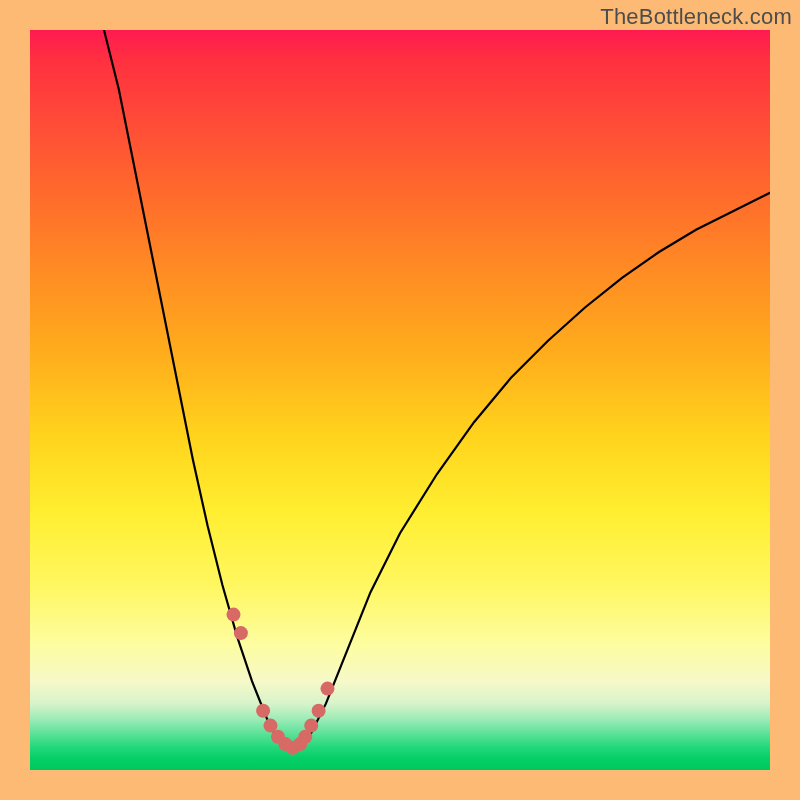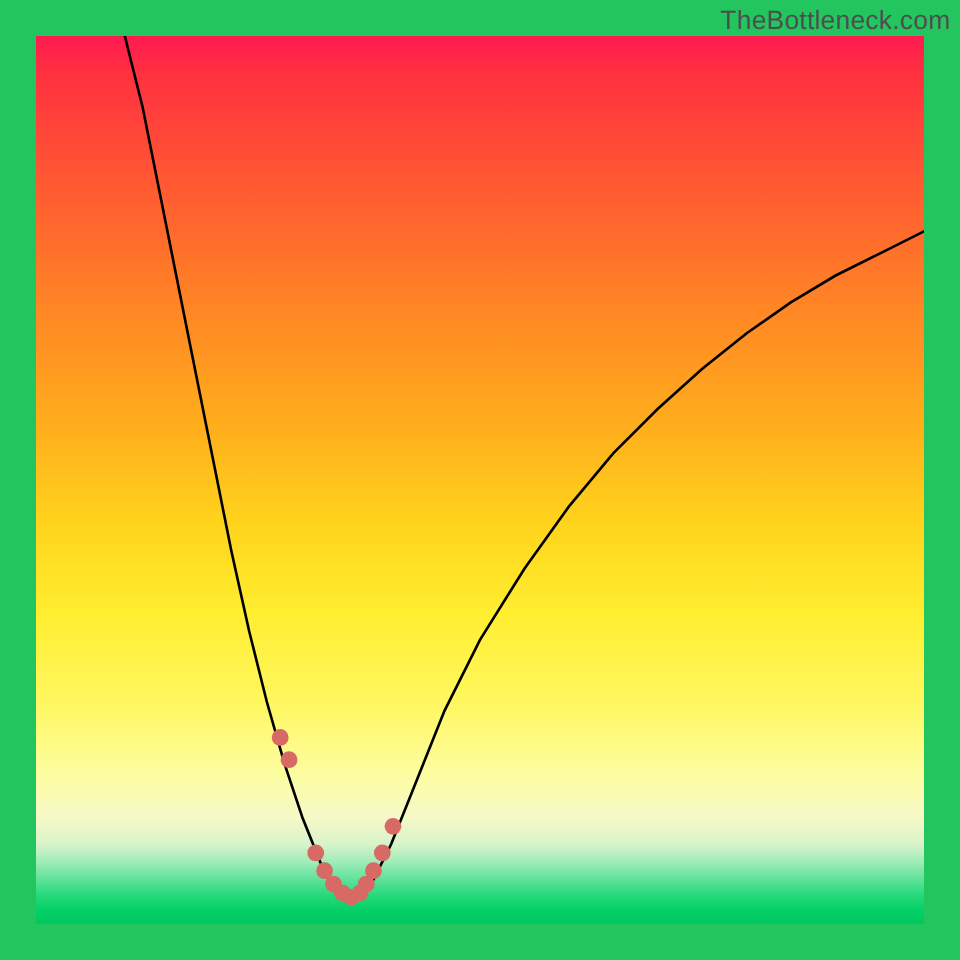--- a/index.html
+++ b/index.html
@@ -9,21 +9,21 @@
     height: 800px;
     background: #000000;
     overflow: hidden;
   }
   .frame {
     position: absolute;
     top: 0;
     left: 0;
     width: 800px;
     height: 800px;
-    background: #22c55e;
+    background: #fdba74;
   }
   .plot-area {
     position: absolute;
     left: 30px;
     top: 30px;
     width: 740px;
     height: 740px;
     background: linear-gradient(to bottom,
       #ff1a50 0%,
       #ff3040 4%,

